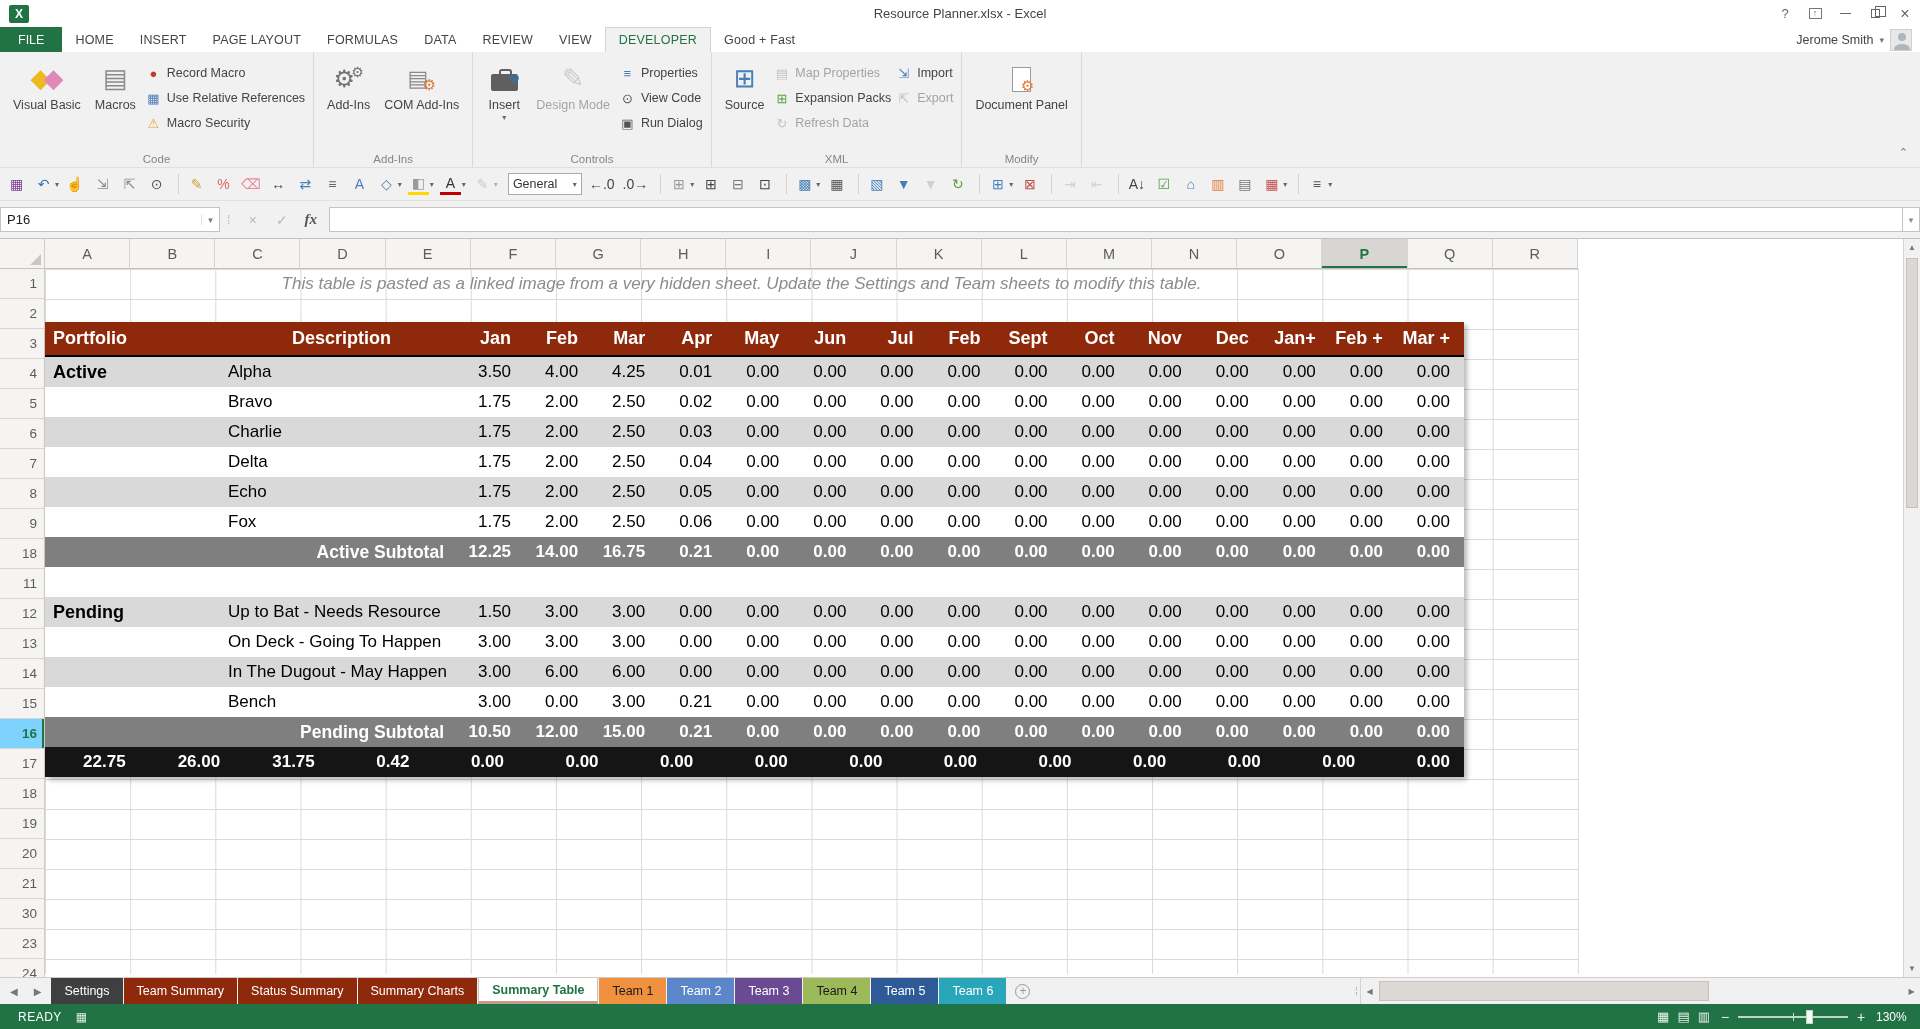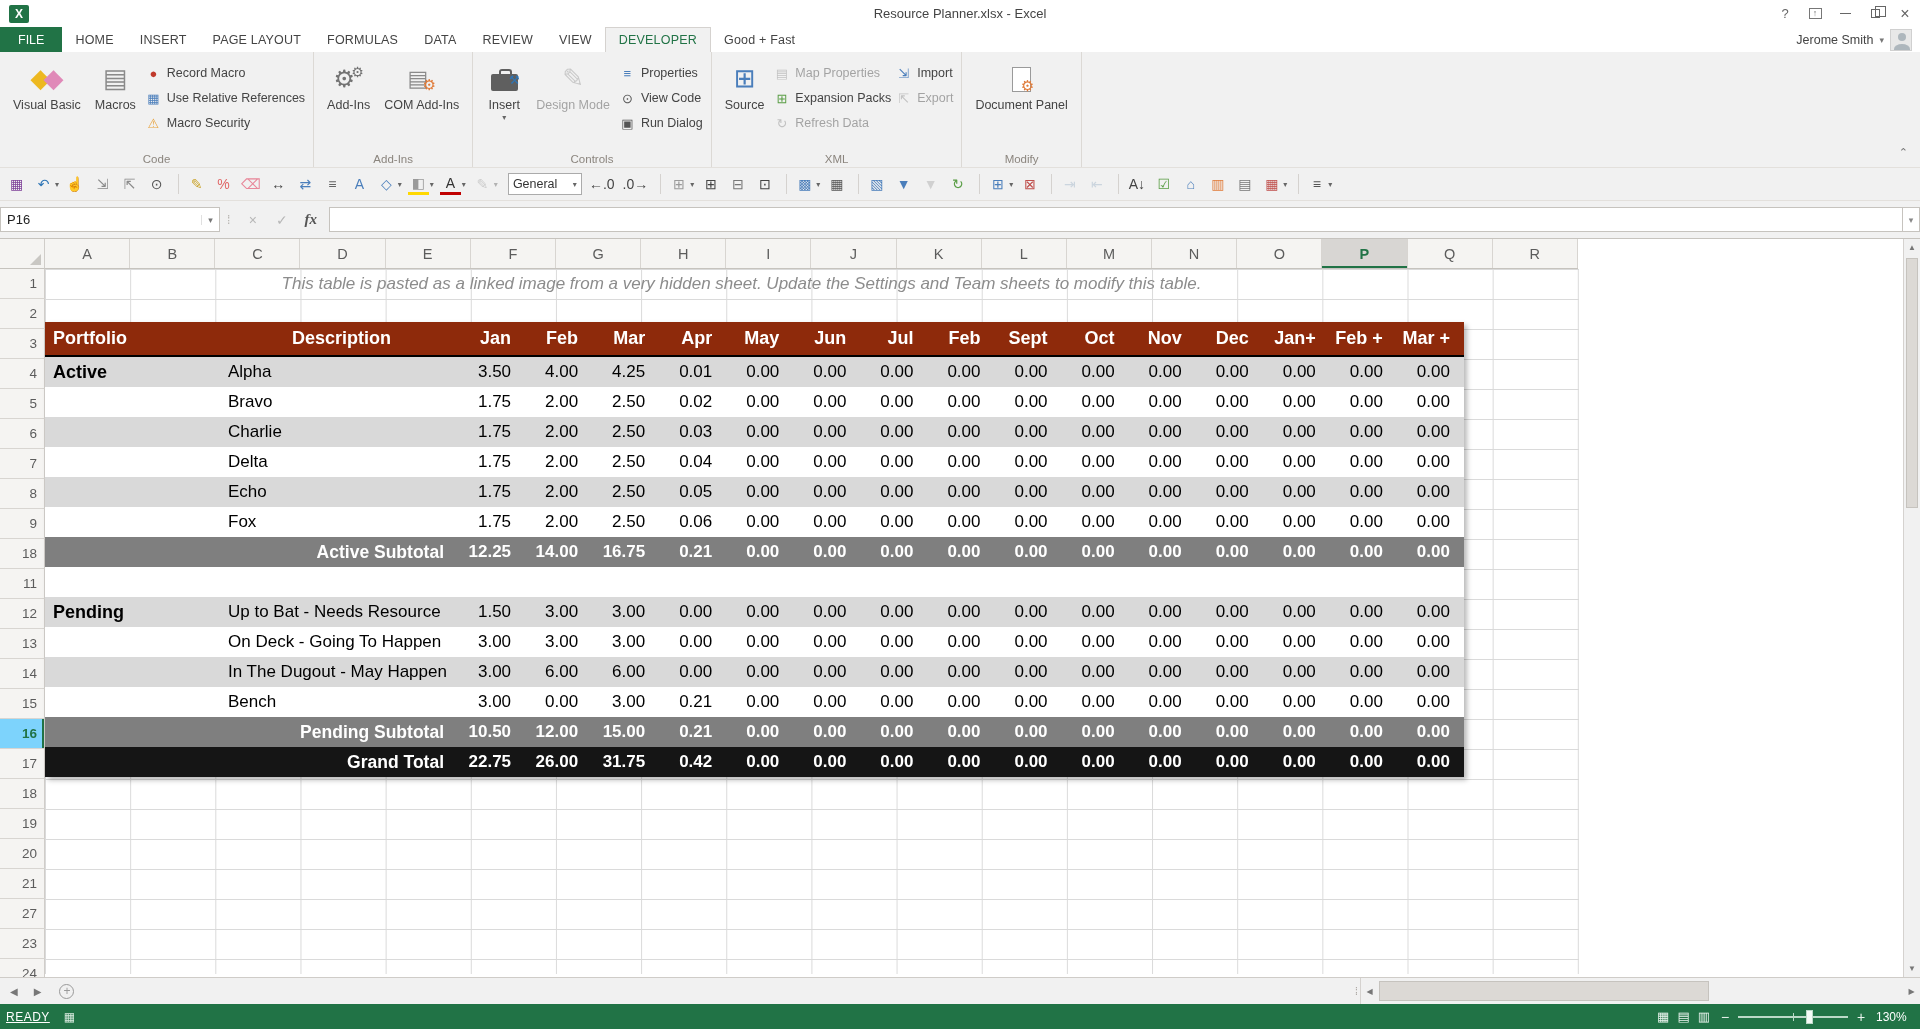--- a/index.html
+++ b/index.html
@@ -116,21 +116,21 @@
   .newsheet .circ { width:15px; height:15px; border-radius:50%; border:1.5px solid #9a9a9a; color:#9a9a9a; font-size:12px; line-height:12px; display:flex; align-items:center; justify-content:center; }
   .tabspacer { flex:1; }
   .tsplit { width:7px; display:flex; align-items:center; justify-content:center; color:#a5a19c; font-size:10px; letter-spacing:0; }
   .hscroll { width:560px; position:relative; background:#f1f1f1; border-left:1px solid #d5d2cf; display:flex; align-items:center; }
   .hs-arrow { width:17px; text-align:center; font-size:8px; color:#777; }
   .hs-thumb { position:absolute; left:18px; top:3px; bottom:3px; width:330px; background:#dcd9d5; border:1px solid #c6c3be; }
   .hs-right { margin-left:auto; }
 
   
   .statusbar { height:25px; background:#217346; color:#fff; display:flex; align-items:center; flex:none; font-size:12px; }
-  .sb-ready { padding-left:6px; letter-spacing:.5px;text-decoration:underline; }
+  .sb-ready { padding-left:18px; letter-spacing:.5px; }
   .sb-macro { margin-left:14px; font-size:12px; color:#d8eadf; }
   .sb-right { margin-left:auto; display:flex; align-items:center; gap:10px; padding-right:10px; }
   .sb-views { display:flex; gap:8px; font-size:13px; color:#eaf4ee; }
   .sb-zoomctl { display:flex; align-items:center; gap:8px; }
   .sb-minus,.sb-plus { font-size:14px; color:#eaf4ee; width:10px; text-align:center; }
   .sb-track { position:relative; width:110px; height:2px; background:#bcd9c8; }
   .sb-tick { position:absolute; left:50%; top:-3px; width:1px; height:8px; background:#bcd9c8; }
   .sb-thumb { position:absolute; left:62%; top:-6px; width:7px; height:14px; background:#f4faf6; border:1px solid #bcd9c8; }
   .sb-zoom { font-size:12px; min-width:34px; text-align:left; }
 </style>
@@ -502,21 +502,21 @@
         <div class="rh">12</div>
         <div class="rh">13</div>
         <div class="rh">14</div>
         <div class="rh">15</div>
         <div class="rh sel">16</div>
         <div class="rh">17</div>
         <div class="rh">18</div>
         <div class="rh">19</div>
         <div class="rh">20</div>
         <div class="rh">21</div>
-        <div class="rh">27</div>
+        <div class="rh">30</div>
         <div class="rh">23</div>
         <div class="rh">24</div>
       </div>
     <div class="sheetnote">This table is pasted as a linked image from a very hidden sheet. Update the Settings and Team sheets to modify this table.</div>
 
     <div class="ptable">
       <div class="trow hdr">
         <div class="tc-port">Portfolio</div>
         <div class="tc-desc">Description</div>
       <div class="tc-val">Jan</div>
@@ -756,21 +756,20 @@
           <div class="tc-val">0.00</div>
           <div class="tc-val">0.00</div>
           <div class="tc-val">0.00</div>
           <div class="tc-val">0.00</div>
           <div class="tc-val">0.00</div>
           <div class="tc-val">0.00</div>
           <div class="tc-val">0.00</div>
           <div class="tc-val">0.00</div>
         </div>
         <div class="trow grand">
-          <div class="tc-sublabel">Grand Total</div>
           <div class="tc-val">22.75</div>
           <div class="tc-val">26.00</div>
           <div class="tc-val">31.75</div>
           <div class="tc-val">0.42</div>
           <div class="tc-val">0.00</div>
           <div class="tc-val">0.00</div>
           <div class="tc-val">0.00</div>
           <div class="tc-val">0.00</div>
           <div class="tc-val">0.00</div>
           <div class="tc-val">0.00</div>
@@ -787,20 +786,33 @@
       <div class="vs-thumb"></div>
       <div class="vs-arrow vs-down">▼</div>
     </div>
   </div>
 
   <div class="tabsrow">
     <div class="tnav">
       <span>◀</span>
       <span>▶</span>
     </div>
+    <div style="display:flex">
+        <div class="stab" style="background: rgb(63, 63, 63); color: rgb(255, 255, 255);">Settings</div>
+        <div class="stab" style="background: rgb(142, 42, 11); color: rgb(255, 255, 255);">Team Summary</div>
+        <div class="stab" style="background: rgb(142, 42, 11); color: rgb(255, 255, 255);">Status Summary</div>
+        <div class="stab" style="background: rgb(142, 42, 11); color: rgb(255, 255, 255);">Summary Charts</div>
+        <div class="stab active" style="color: rgb(33, 115, 70); border-bottom: 3px solid rgb(197, 154, 139);">Summary Table</div>
+        <div class="stab" style="background: rgb(240, 145, 63); color: rgb(26, 26, 26);">Team 1</div>
+        <div class="stab" style="background: rgb(91, 134, 201); color: rgb(255, 255, 255);">Team 2</div>
+        <div class="stab" style="background: rgb(106, 74, 147); color: rgb(255, 255, 255);">Team 3</div>
+        <div class="stab" style="background: rgb(156, 186, 90); color: rgb(26, 26, 26);">Team 4</div>
+        <div class="stab" style="background: rgb(46, 91, 151); color: rgb(255, 255, 255);">Team 5</div>
+        <div class="stab" style="background: rgb(42, 166, 186); color: rgb(255, 255, 255);">Team 6</div>
+      </div>
     <div class="newsheet">
         <span class="circ">+</span>
       </div>
     <div class="tabspacer"></div>
     <div class="tsplit">⁞</div>
     <div class="hscroll">
       <span class="hs-arrow">◀</span>
       <div class="hs-thumb"></div>
       <span class="hs-arrow hs-right">▶</span>
     </div>

